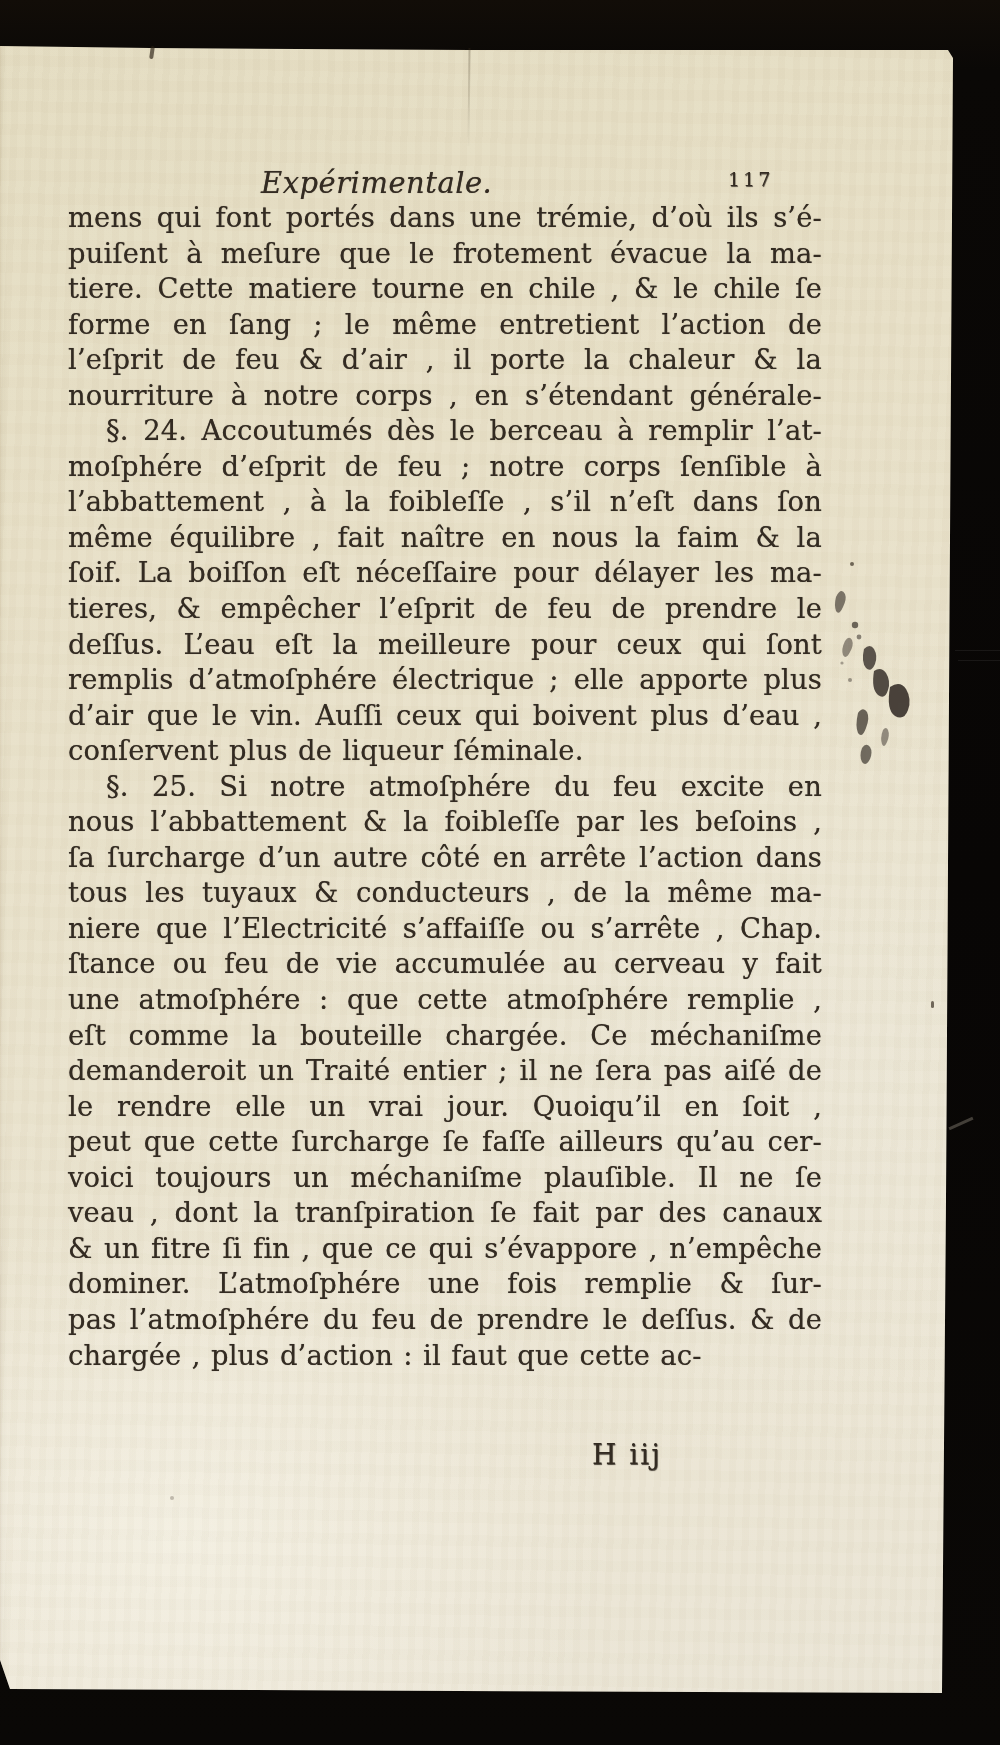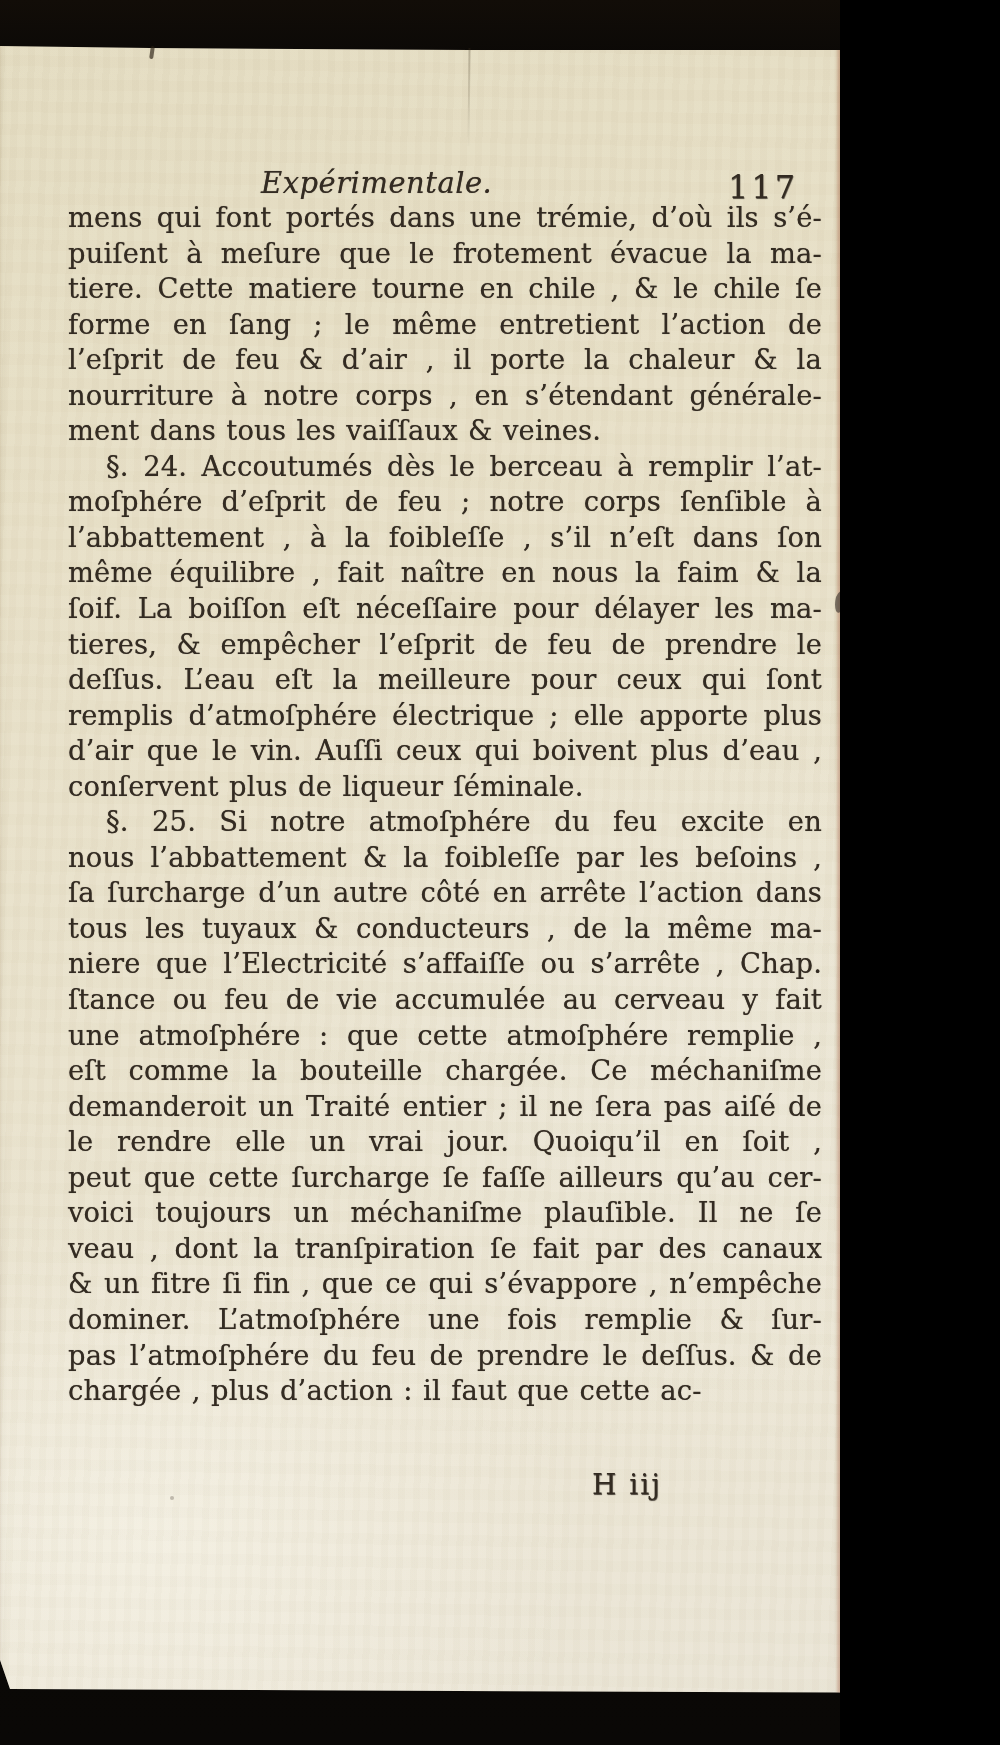--- a/index.html
+++ b/index.html
@@ -1,18 +1,18 @@
 <!DOCTYPE html>
 <html style="--ink: #332b22; --paper: #e9e1c9;"><head>
 <meta charset="utf-8">
 <style>
   html,body{margin:0;padding:0;background:#000;}
   .stage{
     position:relative;
-    width:840px;height:1745px;
+    width:1000px;height:1745px;
     overflow:hidden;
     background:
       linear-gradient(180deg, #120d08 0%, #0a0806 4%, #080605 50%, #0a0806 100%);
     font-family:"DejaVu Serif","Liberation Serif",serif;
   }
   
   .scratch{position:absolute;background:rgba(235,225,205,0.26);pointer-events:none;}
   .streak{position:absolute;background:rgba(255,255,255,0.07);pointer-events:none;}
 
   .paper{
@@ -39,42 +39,42 @@
   }
 
   .header-row{position:absolute;top:166px;left:0;width:950px;height:40px;color:var(--ink,#332b22);}
   .running-title{
     position:absolute;left:261px;top:0;
     font-style:italic;font-size:29px;letter-spacing:0.5px;
     text-shadow:0 0 0.7px rgba(45,38,30,0.75);
   }
   .page-number{
     position:absolute;left:728px;top:2px;
-    font-size:32px;letter-spacing:3px;
+    font-size:19px;letter-spacing:3px;
     text-shadow:0.5px 0.5px 0.8px rgba(45,38,30,0.8);
   }
 
   .text-block{
     position:absolute;left:68px;top:200px;width:754px;
     color:var(--ink,#332b22);
     font-size:27.4px;
   }
   .text-line{
     height:35.55px;line-height:35.55px;
     white-space:nowrap;
     text-align:justify;text-align-last:justify;
     letter-spacing:0.15px;word-spacing:1.5px;
     text-shadow:0 0 0.7px rgba(50,42,32,0.65);
     white-space:normal;
   }
   .text-line.para-start{text-indent:38px;}
   .text-line.para-end{text-align-last:left;}
 
   .signature-mark{
-    position:absolute;left:592px;top:1468px;
+    position:absolute;left:592px;top:1438px;
     color:var(--ink,#332b22);font-size:28px;letter-spacing:2px;
     text-shadow:0.5px 0.5px 0.9px rgba(45,38,30,0.85);
   }
 
   .crease{position:absolute;left:468px;top:48px;width:2px;height:98px;
     background:linear-gradient(180deg, rgba(60,48,28,0.28), rgba(60,48,28,0.02));
     transform:rotate(0.6deg);pointer-events:none;}
   .edge-tick{position:absolute;left:150px;top:46px;width:4px;height:13px;
     background:rgba(40,30,18,0.65);transform:rotate(8deg);border-radius:2px;pointer-events:none;}
 
@@ -100,21 +100,20 @@
     <span class="page-number">117</span>
   </div>
 
   <div class="text-block" id="text-block">
       <div class="text-line">mens qui font portés dans une trémie, d’où ils s’é-</div>
       <div class="text-line">puiſent à meſure que le frotement évacue la ma-</div>
       <div class="text-line">tiere. Cette matiere tourne en chile , &amp; le chile ſe</div>
       <div class="text-line">forme en ſang ; le même entretient l’action de</div>
       <div class="text-line">l’eſprit de feu &amp; d’air , il porte la chaleur &amp; la</div>
       <div class="text-line">nourriture à notre corps , en s’étendant générale-</div>
-      <div class="text-line para-end">ment dans tous les vaiſſaux &amp; veines.</div>
       <div class="text-line para-start">§. 24. Accoutumés dès le berceau à remplir l’at-</div>
       <div class="text-line">moſphére d’eſprit de feu ; notre corps ſenſible à</div>
       <div class="text-line">l’abbattement , à la foibleſſe , s’il n’eſt dans ſon</div>
       <div class="text-line">même équilibre , fait naître en nous la faim &amp; la</div>
       <div class="text-line">ſoif. La boiſſon eſt néceſſaire pour délayer les ma-</div>
       <div class="text-line">tieres, &amp; empêcher l’eſprit de feu de prendre le</div>
       <div class="text-line">deſſus. L’eau eſt la meilleure pour ceux qui ſont</div>
       <div class="text-line">remplis d’atmoſphére électrique ; elle apporte plus</div>
       <div class="text-line">d’air que le vin. Auſſi ceux qui boivent plus d’eau ,</div>
       <div class="text-line para-end">conſervent plus de liqueur ſéminale.</div>

